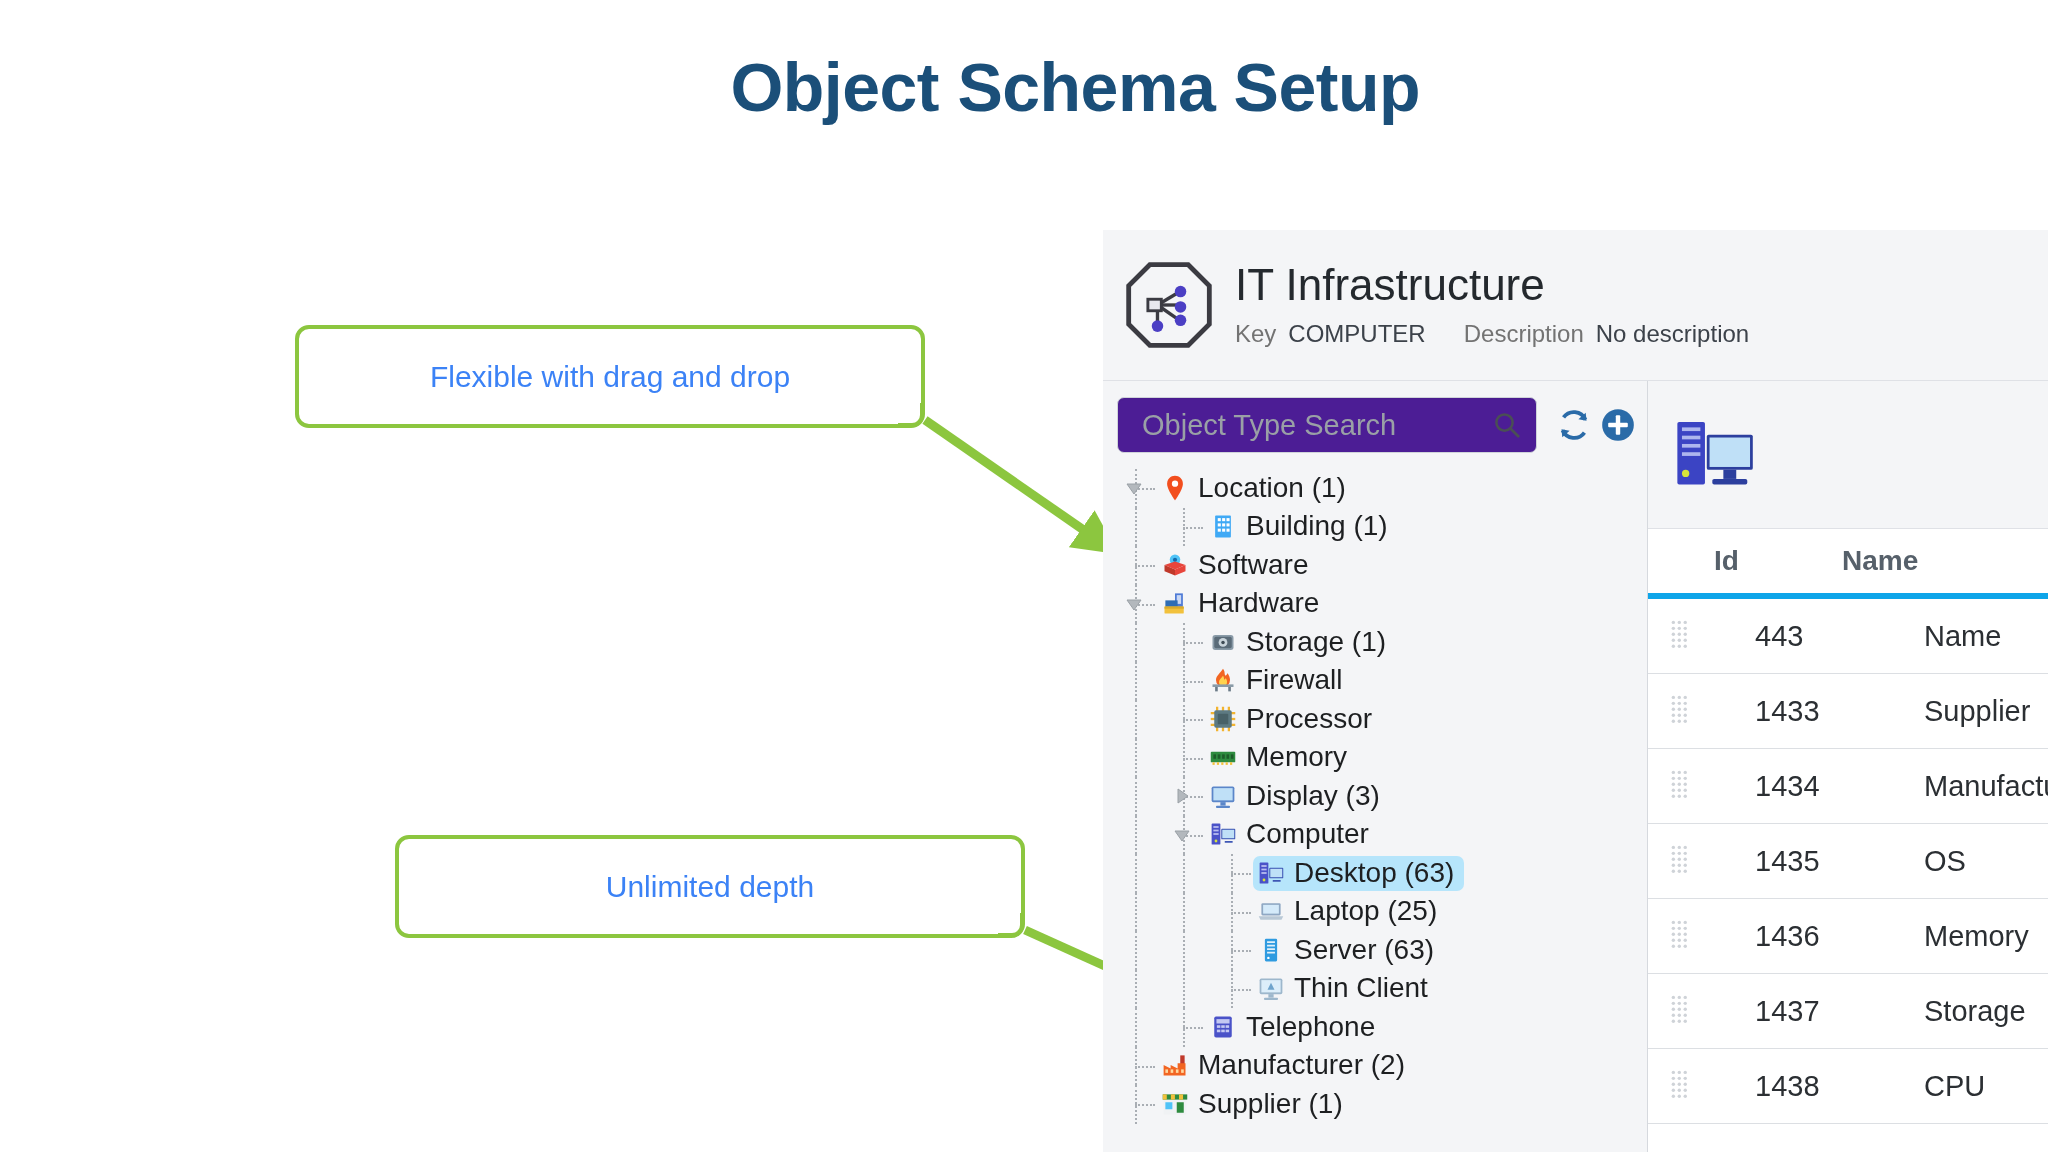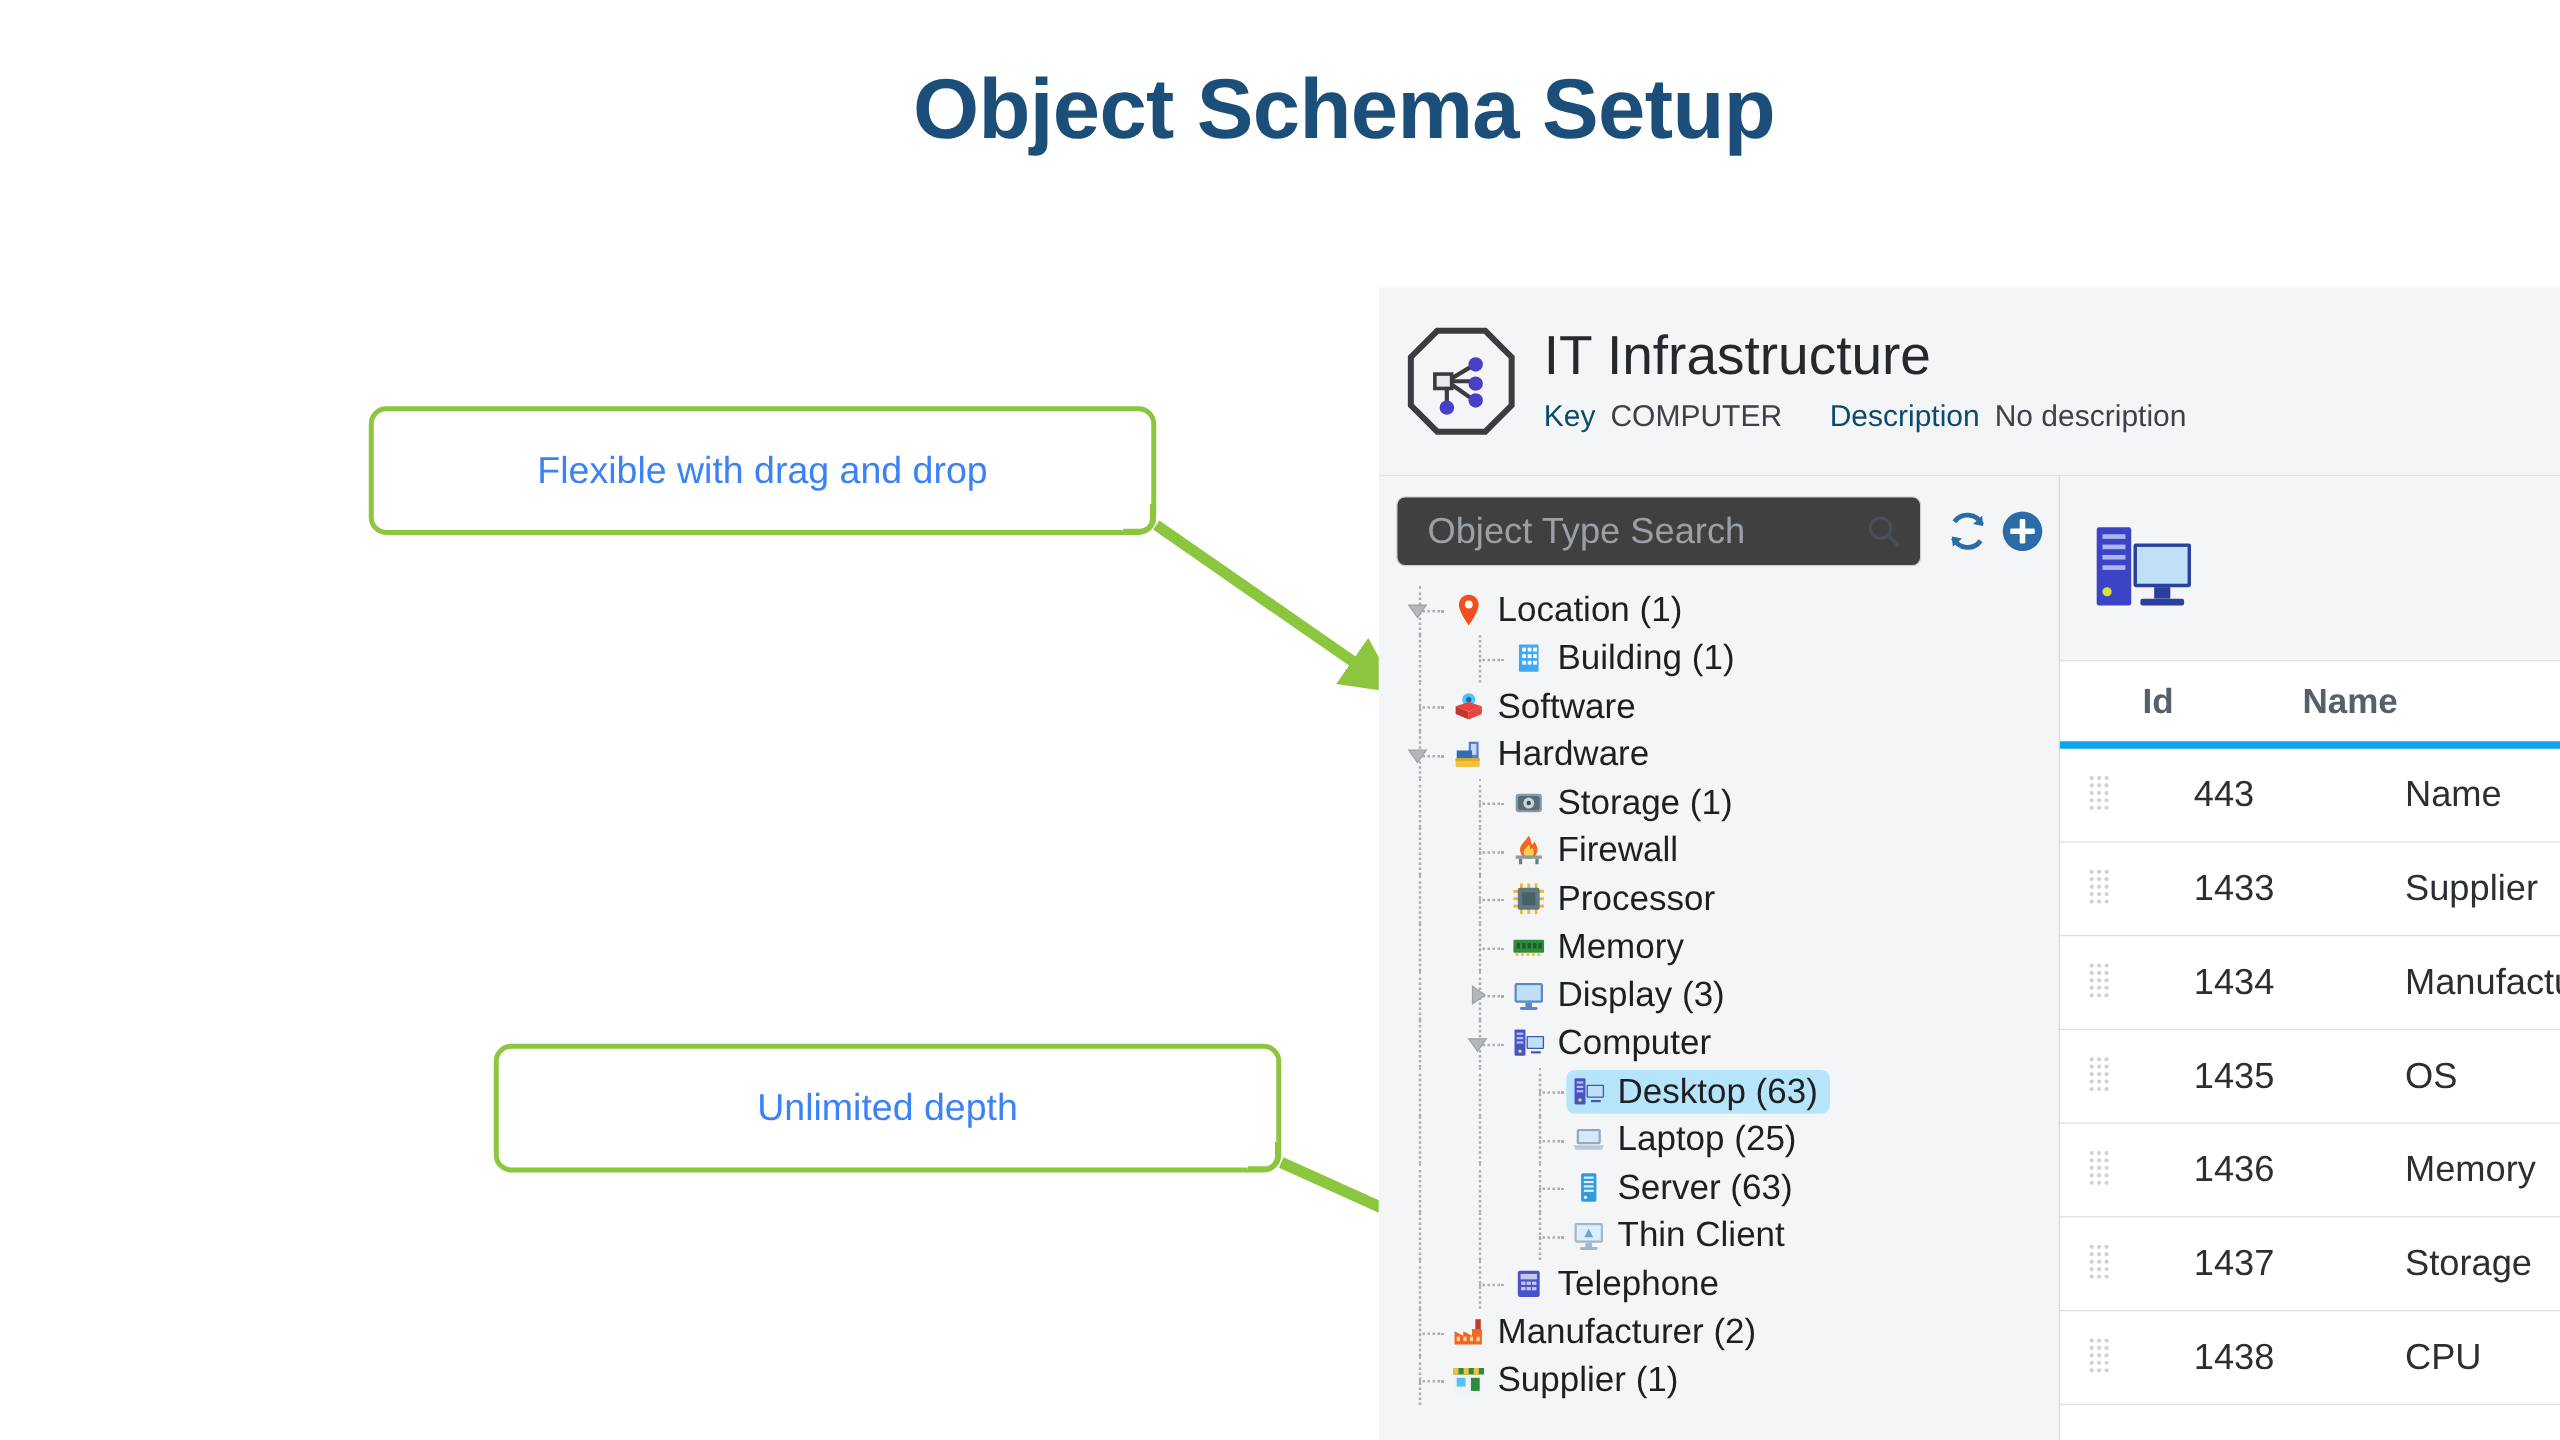--- a/index.html
+++ b/index.html
@@ -101,21 +101,21 @@
     white-space: nowrap;
   }
   .meta-row {
     margin-top: 12px;
     display: flex;
     align-items: baseline;
     white-space: nowrap;
   }
   .meta-label {
     font-size: 24px;
-    color: #0c4a6e;
+    color: #737373;
     margin-right: 12px;
   }
   .meta-value {
     font-size: 24px;
     color: #3c424a;
     margin-right: 38px;
   }
 
   
   .app-body {
@@ -134,21 +134,21 @@
   }
   .search-row {
     display: flex;
     align-items: center;
     padding: 16px 10px 10px 14px;
     box-sizing: border-box;
   }
   .search-box {
     flex: 0 0 420px;
     height: 56px;
-    background: #404040;
+    background: #4c1d95;
     border: 1px solid #cfd3d9;
     border-radius: 7px;
     box-shadow: inset 0 1px 2px rgba(0,0,0,0.06);
     display: flex;
     align-items: center;
     padding: 0 14px 0 24px;
     box-sizing: border-box;
   }
   .search-placeholder {
     flex: 1;

